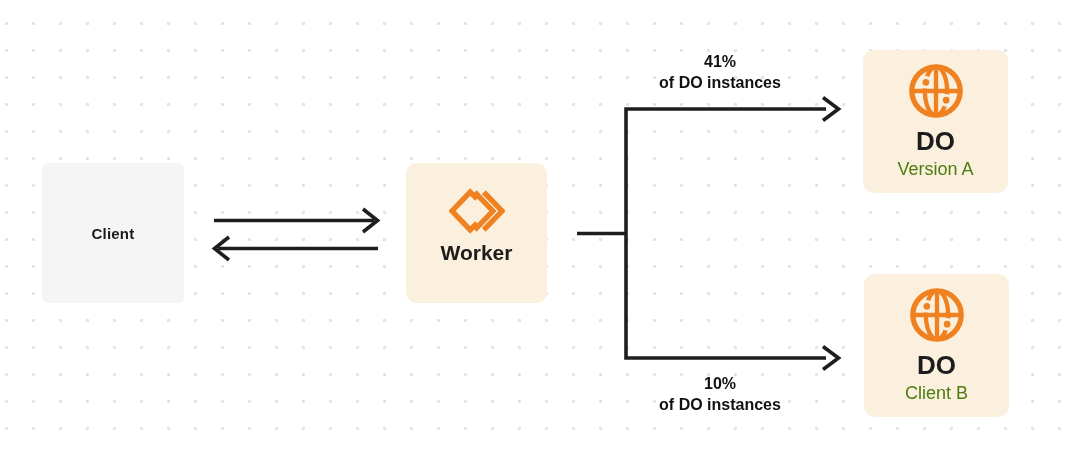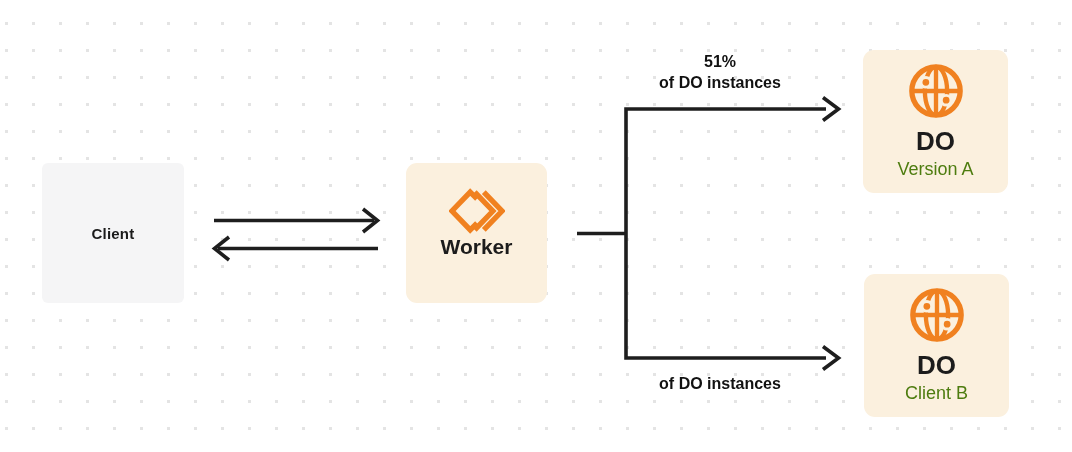--- a/index.html
+++ b/index.html
@@ -45,21 +45,21 @@
   .worker-box {
     left: 406px; top: 163px;
     width: 141px; height: 140px;
     justify-content: flex-start;
     padding-top: 24px;
   }
   .worker-label {
     font-size: 21px;
     font-weight: 700;
     color: #1c1c1c;
-    margin-top: 0;
+    margin-top: 6px;
   }
   .do-box {
     width: 145px; height: 143px;
     justify-content: flex-start;
     padding-top: 12px;
   }
   #do-a { left: 863px; top: 50px; }
   #do-b { left: 864px; top: 274px; }
   .do-title {
     font-size: 26px;
@@ -160,20 +160,21 @@
       <line class="orange-stroke" stroke-width="4.5" x1="5" y1="30" x2="55" y2="30"></line>
       <line class="orange-stroke" stroke-width="4.5" x1="30" y1="5" x2="30" y2="55"></line>
       <circle class="orange-dot" cx="19.5" cy="21" r="5"></circle>
       <circle class="orange-dot" cx="40.5" cy="39.5" r="5"></circle>
     </svg>
     <div class="do-title">DO</div>
     <div class="do-subtitle">Client B</div>
   </div>
 
   <div class="pct-label" id="label-top">
-    <div>51%</div>
+    <div>41%</div>
     <div>of DO instances</div>
   </div>
   <div class="pct-label" id="label-bottom">
+    <div>10%</div>
     <div>of DO instances</div>
   </div>
 
 </div>
 
 </body></html>

